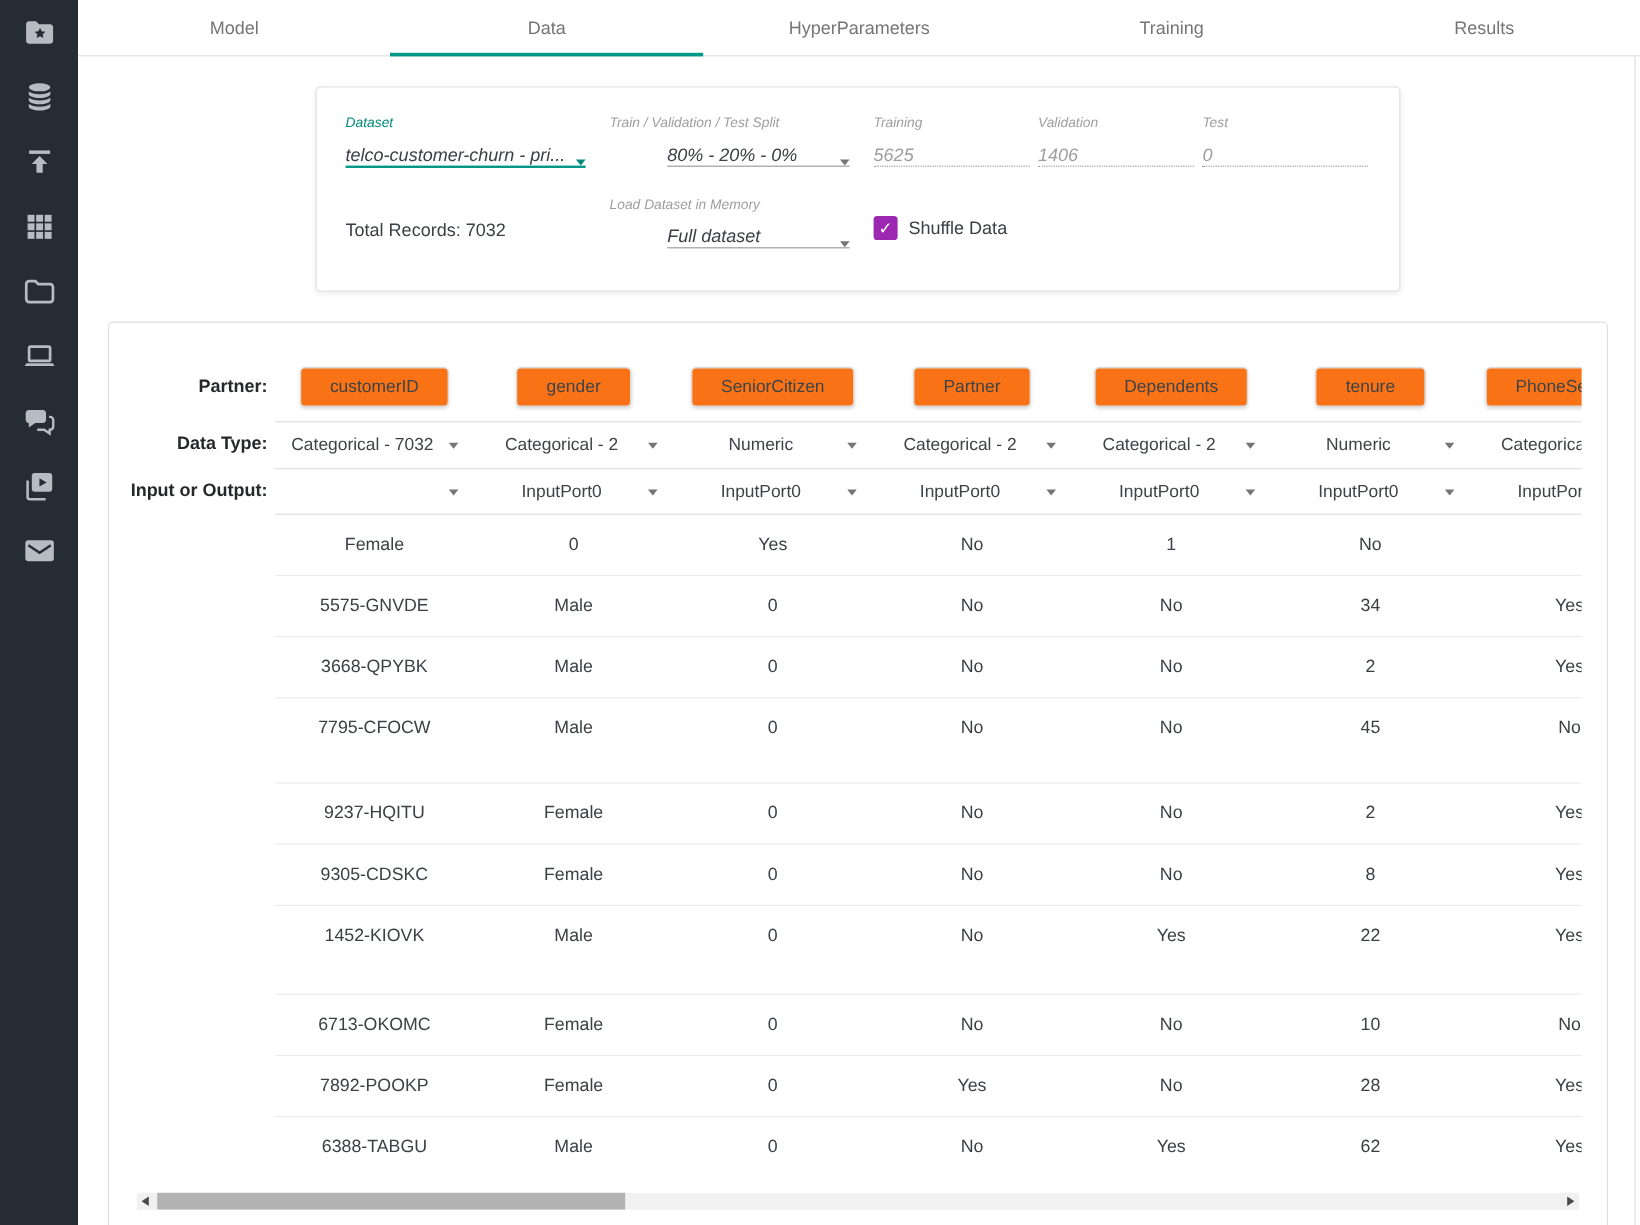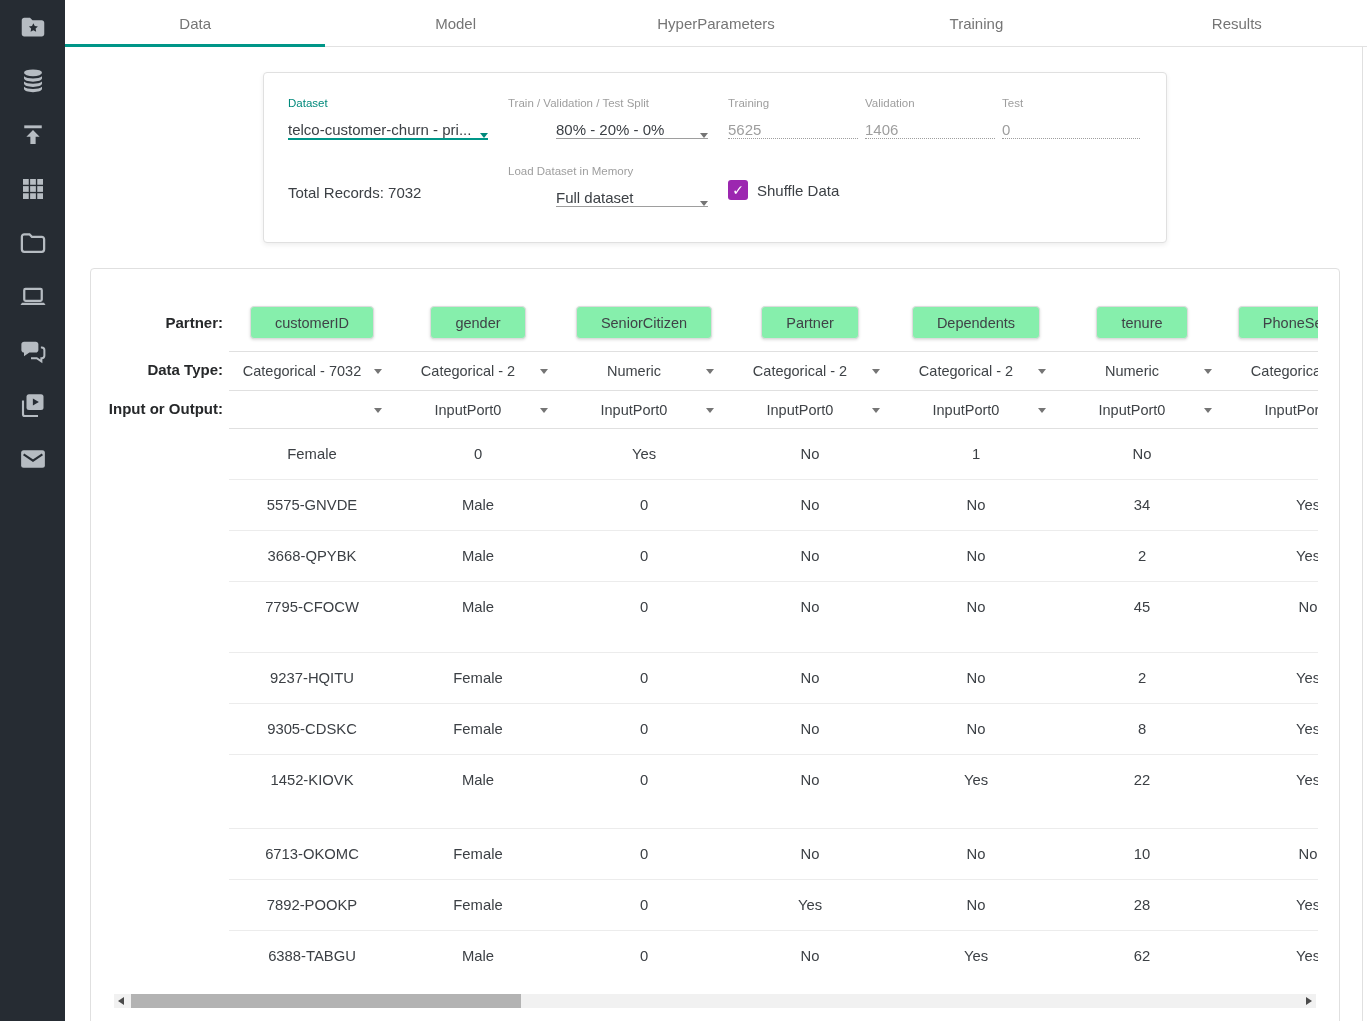--- a/index.html
+++ b/index.html
@@ -12,21 +12,21 @@
   
   .sidebar{position:absolute;left:0;top:0;width:65px;height:1021px;background:#262c33;z-index:5;}
   .side-btn{width:65px;height:54px;display:flex;align-items:center;justify-content:center;color:#b6bcc2;cursor:pointer;}
   .side-btn svg{display:block;}
   
   .tabbar{position:absolute;left:65px;top:0;width:1302px;height:47px;display:flex;background:#fff;border-bottom:1px solid #e2e2e2;box-sizing:border-box;}
   .tab{flex:1;display:flex;align-items:center;justify-content:center;font-size:15px;color:#757575;cursor:pointer;position:relative;box-sizing:border-box;}
   .tab.active::after{content:"";position:absolute;left:0;right:0;bottom:-1px;height:3px;background:#009688;}
   
   .dataset-card{position:absolute;left:263px;top:72px;width:904px;height:171px;background:#fff;border:1px solid #e0e0e0;border-radius:4px;box-shadow:0 2px 5px rgba(0,0,0,.07);box-sizing:border-box;}
-  .field{position:absolute;}
+  .field{position:absolute;font-style:italic;}
   .field .flabel{font-size:11.5px;color:#9e9e9e;height:16px;line-height:16px;}
   .field.teal .flabel{color:#00897b;}
   .field .fvalue{height:27px;display:flex;align-items:flex-end;justify-content:space-between;font-size:15px;color:#3c4045;}
   .field .fvalue.gray{color:#9e9e9e;}
   .u-solid-teal{border-bottom:2px solid #009688;}
   .u-solid-gray{border-bottom:1px solid #9e9e9e;margin-left:48px;}
   .u-dotted{border-bottom:1px dotted #9e9e9e;}
   .caret{width:0;height:0;border-left:4.5px solid transparent;border-right:4.5px solid transparent;border-top:5px solid #757575;display:inline-block;}
   .caret.teal{border-top-color:#00897b;}
   .plain-text{position:absolute;font-size:15px;color:#3c4045;}
@@ -34,21 +34,21 @@
   .checkbox{width:20px;height:20px;background:#9c27b0;border-radius:3px;display:flex;align-items:center;justify-content:center;color:#fff;font-size:14px;font-weight:bold;}
   .checkbox-label{margin-left:9px;font-size:15px;color:#3c4045;}
   
   .table-card{position:absolute;left:90px;top:268px;width:1250px;height:760px;background:#fff;border:1px solid #e0e0e0;border-radius:4px;box-sizing:border-box;}
   .gutter{position:absolute;left:0;top:0;width:138px;}
   .gutter .glabel{position:absolute;right:6px;font-size:15px;font-weight:700;color:#26282a;white-space:nowrap;}
   .scroll-area{position:absolute;left:138px;top:0;width:1089px;height:720px;overflow:hidden;}
   .scroll-inner{width:1162px;}
   .grid7{display:grid;grid-template-columns:repeat(7,166px);}
   .chips-row{height:82px;}
-  .chip{margin:37px auto 0;height:33px;line-height:33px;padding:0 24px;background:#86efac;border:1px solid #dcdcdc;border-radius:4px;box-shadow:0 1px 3px rgba(0,0,0,.14);font-size:14.5px;color:#3f4347;white-space:nowrap;justify-self:center;cursor:pointer;box-sizing:border-box;}
+  .chip{margin:37px auto 0;height:33px;line-height:33px;padding:0 24px;background:#f97316;border:1px solid #dcdcdc;border-radius:4px;box-shadow:0 1px 3px rgba(0,0,0,.14);font-size:14.5px;color:#3f4347;white-space:nowrap;justify-self:center;cursor:pointer;box-sizing:border-box;}
   .hrow{border-top:1px solid #e0e0e0;}
   .hrow.dtype{height:38px;}
   .hrow.port{height:37px;border-bottom:1px solid #e0e0e0;}
   .hcell{position:relative;padding-right:20px;display:flex;align-items:center;justify-content:center;font-size:14.5px;color:#3f4347;cursor:pointer;}
   .hcell .caret{position:absolute;right:13px;top:50%;margin-top:-2px;}
   .data-row{border-bottom:1px solid #ececec;align-items:start;}
   .dcell{height:50px;line-height:50px;text-align:center;font-size:14.8px;color:#3c4045;white-space:nowrap;overflow:visible;}
   
   .hscroll{position:absolute;left:23px;top:725px;width:1202px;height:14px;background:#f1f1f1;}
   .hs-thumb{position:absolute;left:17px;top:0;width:390px;height:14px;background:#b3b3b3;cursor:pointer;}
@@ -145,22 +145,22 @@
     <span>
       <svg width="30" height="30" viewBox="0 0 24 24">
           <rect x="2.5" y="5" width="19" height="14" rx="2" fill="#b6bcc2"></rect>
           <path fill="none" stroke="#262c33" stroke-width="1.7" d="M4.5 8.3l7.5 5 7.5-5"></path>
         </svg>
     </span>
   </div>
 </div>
 
 <div class="tabbar">
+  <div class="tab">Model</div>
   <div class="tab active">Data</div>
-  <div class="tab">Model</div>
   <div class="tab">HyperParameters</div>
   <div class="tab">Training</div>
   <div class="tab">Results</div>
 </div>
 
 <div class="dataset-card">
 
   <div class="field teal" style="left:24px;top:22px;width:200px;">
     <div class="flabel">Dataset</div>
     <div class="fvalue u-solid-teal">

